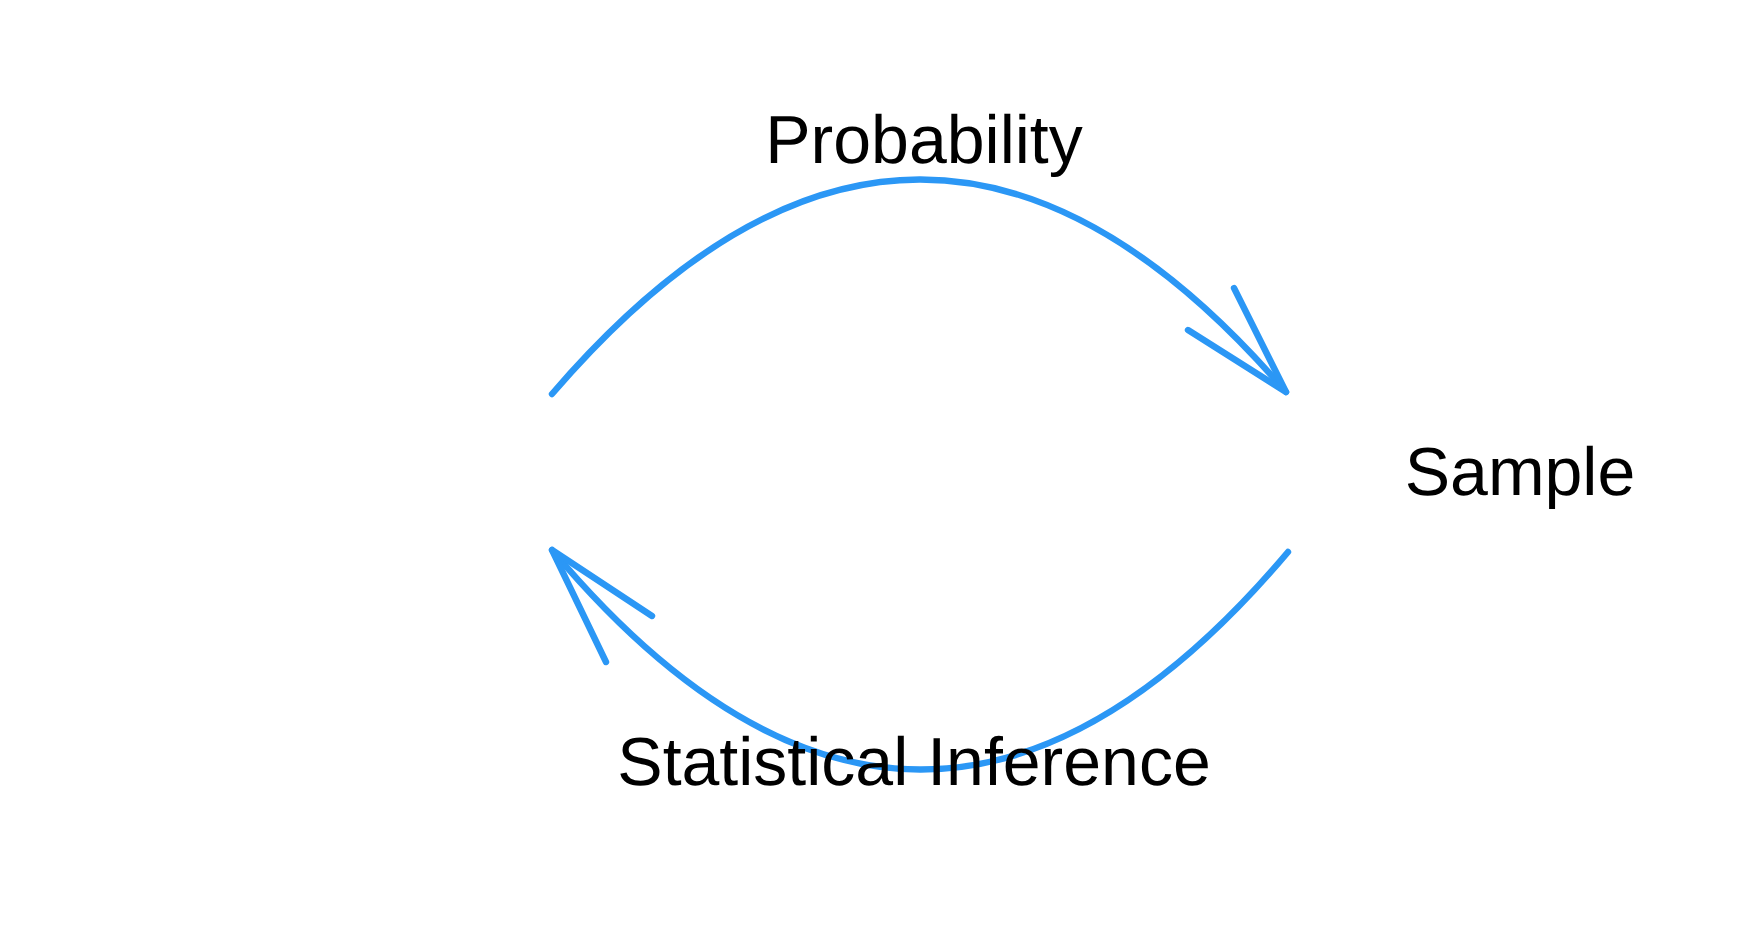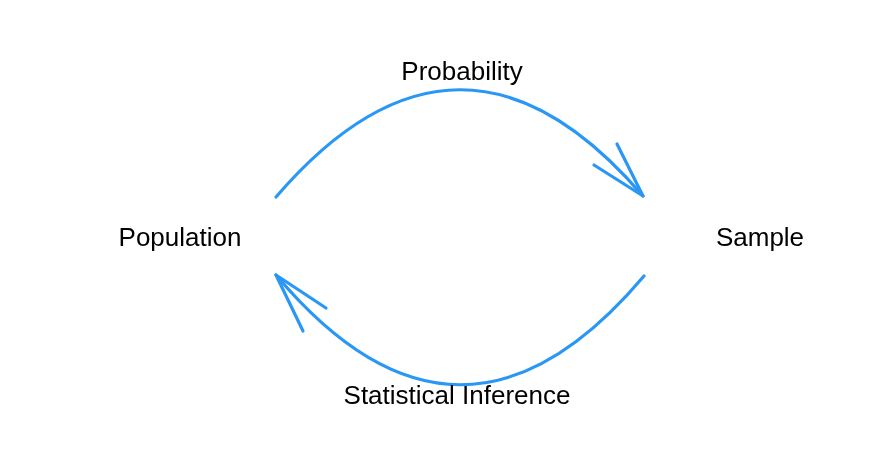--- a/index.html
+++ b/index.html
@@ -11,21 +11,21 @@
     position: relative;
     width: 882px;
     height: 472px;
     background: var(--bg-color, #ffffff);
     overflow: hidden;
     font-family: "Liberation Sans", sans-serif;
   }
   .label {
     position: absolute;
     transform: translate(-50%, -50%);
-    font-size: 26px;
+    font-size: 34px;
     line-height: 1.1;
     color: var(--text-color, #000000);
     white-space: nowrap;
     font-weight: 400;
   }
   .arrow-layer {
     position: absolute;
     left: 0;
     top: 0;
     width: 882px;
@@ -50,21 +50,20 @@
       <path class="arc" d="M 276 197 Q 460 -17 643 196"></path>
       <path class="head" d="M 617 144 L 643 196 L 594 165"></path>
     </g>
 
     <g>
       <path class="arc" d="M 644 276 Q 460 494 276 275"></path>
       <path class="head" d="M 326 308 L 276 275 L 303 331"></path>
     </g>
   </svg>
 
-  <div class="label" style="left:180px; top:237px;">Population</div>
 
   <div class="label" style="left:716px; top:237px;margin-left:44px;">Sample</div>
 
   <div class="label" style="left:462px; top:71px;">Probability</div>
 
-  <div class="label" style="left:457px; top:395px;">Statistical Inference</div>
+  <div class="label" style="left:457px; top:382px;">Statistical Inference</div>
 
 </div>
 
 </body></html>

